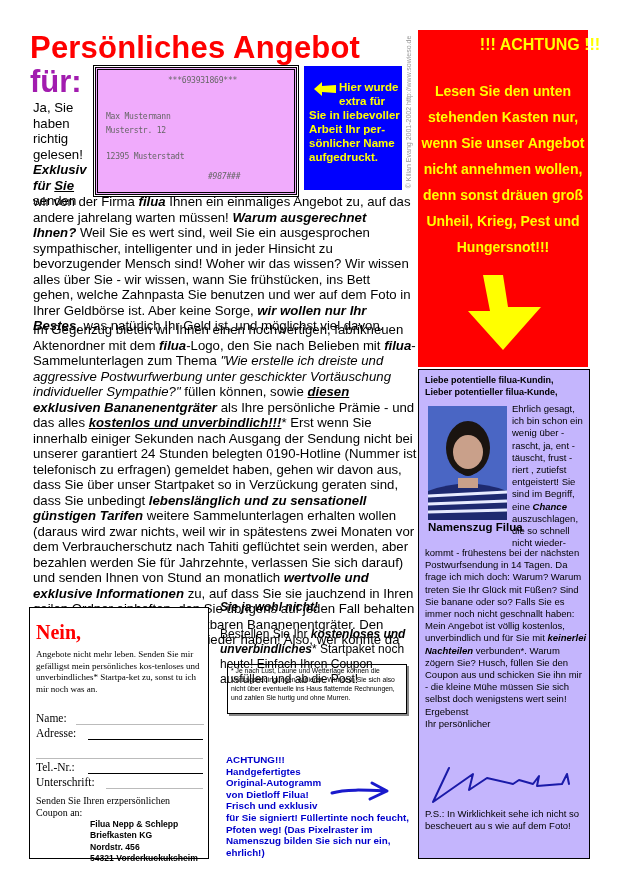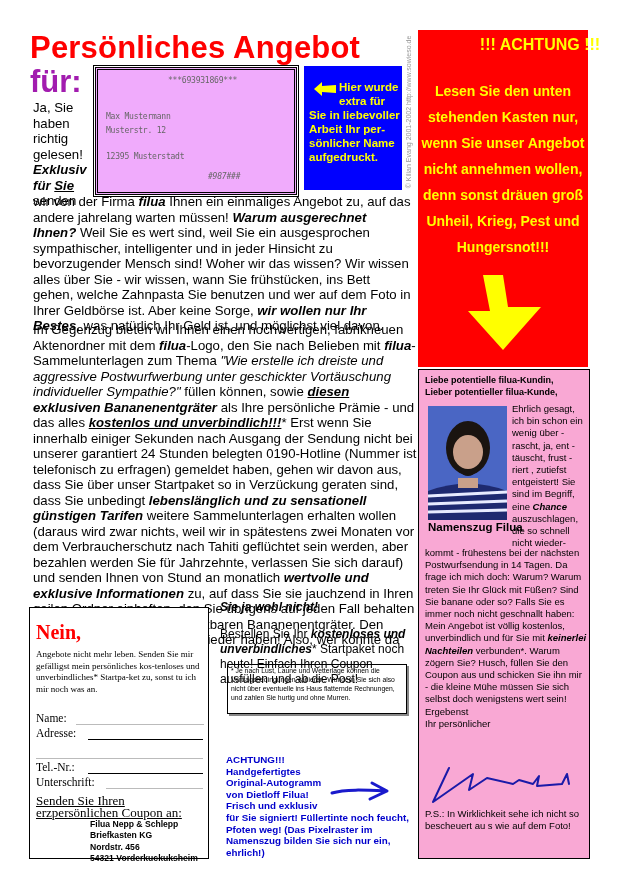--- a/index.html
+++ b/index.html
@@ -18,36 +18,36 @@
   .label-card { left: 95px; top: 67px; width: 196px; height: 122px; border: 3px double #000; outline: 1px solid #000; outline-offset: 1px; background: #f0abfc;
                 font-family: "DejaVu Sans Mono", monospace; color: #666; font-size: 9.5px; }
   .label-card .lc { position: absolute; letter-spacing: -0.3px; transform: scaleX(0.85); transform-origin: left center; }
   .blue-box { left: 304px; top: 66px; width: 98px; height: 124px; background: #0000ff; color: #ffff00; font-weight: bold; font-size: 11.5px; line-height: 14px; }
   .blue-box .txt { position: absolute; left: 5px; top: 14px; width: 92px; }
   .copyright { left: 405px; top: 32px; width: 14px; height: 160px; }
   .copyright span { position: absolute; left: 0; top: 160px; transform: rotate(-90deg); transform-origin: left top; font-size: 7px; color: #999; white-space: nowrap; width: 160px; text-align: center; }
   .red-box { left: 418px; top: 30px; width: 170px; height: 337px; background: #ff0000; color: #ffff00; font-weight: bold; text-align: center; }
   .red-box .head { position: absolute; top: 6px; left: 0; width: 100%; font-size: 16px; line-height: 18px; margin-left: 37px; }
   .red-box .msg { position: absolute; top: 48px; left: 0; width: 100%; font-size: 14px; line-height: 26px; }
-  .letter-box { left: 418px; top: 369px; width: 170px; height: 488px; border: 1px solid #000; background: #f9a8d4; text-decoration: underline; }
+  .letter-box { left: 418px; top: 369px; width: 170px; height: 488px; border: 1px solid #000; background: #c4b5fd; text-decoration: underline; }
   .letter-box .greet { position: absolute; left: 6px; top: 5px; font-size: 9px; line-height: 11.5px; font-weight: bold; }
   .photo { position: absolute; left: 9px; top: 36px; width: 79px; height: 114px; background: linear-gradient(#3c5bb8, #5b7ad0 60%, #2b3d8a); overflow: hidden; }
   .photo-caption { position: absolute; left: 9px; top: 151px; font-size: 11.5px; font-weight: bold; }
   .letter-side { position: absolute; left: 93px; top: 33px; width: 76px; font-size: 9.5px; line-height: 12.2px; }
   .letter-rest { position: absolute; left: 6px; top: 177px; width: 162px; font-size: 9.5px; line-height: 12.2px; }
   .signature { position: absolute; left: 8px; top: 396px; width: 150px; height: 40px; }
   .ps { position: absolute; left: 6px; top: 438px; width: 160px; font-size: 9.5px; line-height: 12px; }
   .coupon { left: 29px; top: 607px; width: 178px; height: 250px; border: 1px solid #000; background: #fff; font-family: "Liberation Serif", serif; }
   .nein { position: absolute; left: 6px; top: 9px; font-size: 20px; color: #ff0000; font-weight: bold; line-height: 30px; }
   .coupon-top { position: absolute; left: 76px; top: 5px; width: 100px; font-size: 9px; line-height: 11.5px; }
   .coupon-body { position: absolute; left: 6px; top: 41px; width: 170px; font-size: 9px; line-height: 11.5px; }
   .field { position: absolute; left: 6px; font-size: 11.5px; line-height: 14px; }
   .field-line { position: absolute; border-bottom: 1px solid #000; height: 0; }
   .field-line.light { border-bottom-color: #bbb; }
-  .coupon-send { position: absolute; left: 6px; top: 187px; font-size: 13px; line-height: 11.5px; width: 165px; text-decoration: underline; }
+  .coupon-send { position: absolute; left: 6px; top: 187px; font-size: 10px; line-height: 11.5px; width: 165px; }
   .coupon-addr { position: absolute; left: 60px; top: 211px; font-family: "Liberation Sans", sans-serif; font-size: 8.6px; line-height: 11.3px; font-weight: bold; white-space: nowrap; }
   .sie-ja { left: 220px; top: 600px; font-size: 12px; font-weight: bold; font-style: italic; }
   .bestellen { left: 220px; top: 627px; width: 195px; font-size: 12px; line-height: 15px; }
   .footnote { left: 227px; top: 664px; width: 180px; height: 50px; border: 1px solid #000; box-shadow: 2px 2px 0 #888; font-size: 6.8px; line-height: 9.1px; padding: 1px 3px; box-sizing: border-box; }
   .autogramm { left: 226px; top: 754px; width: 190px; color: #0000cc; font-weight: bold; font-size: 9.8px; line-height: 11.6px; }
   .blue-arrow { left: 330px; top: 780px; width: 60px; height: 22px; }
 </style>
 </head>
 <body>
 

